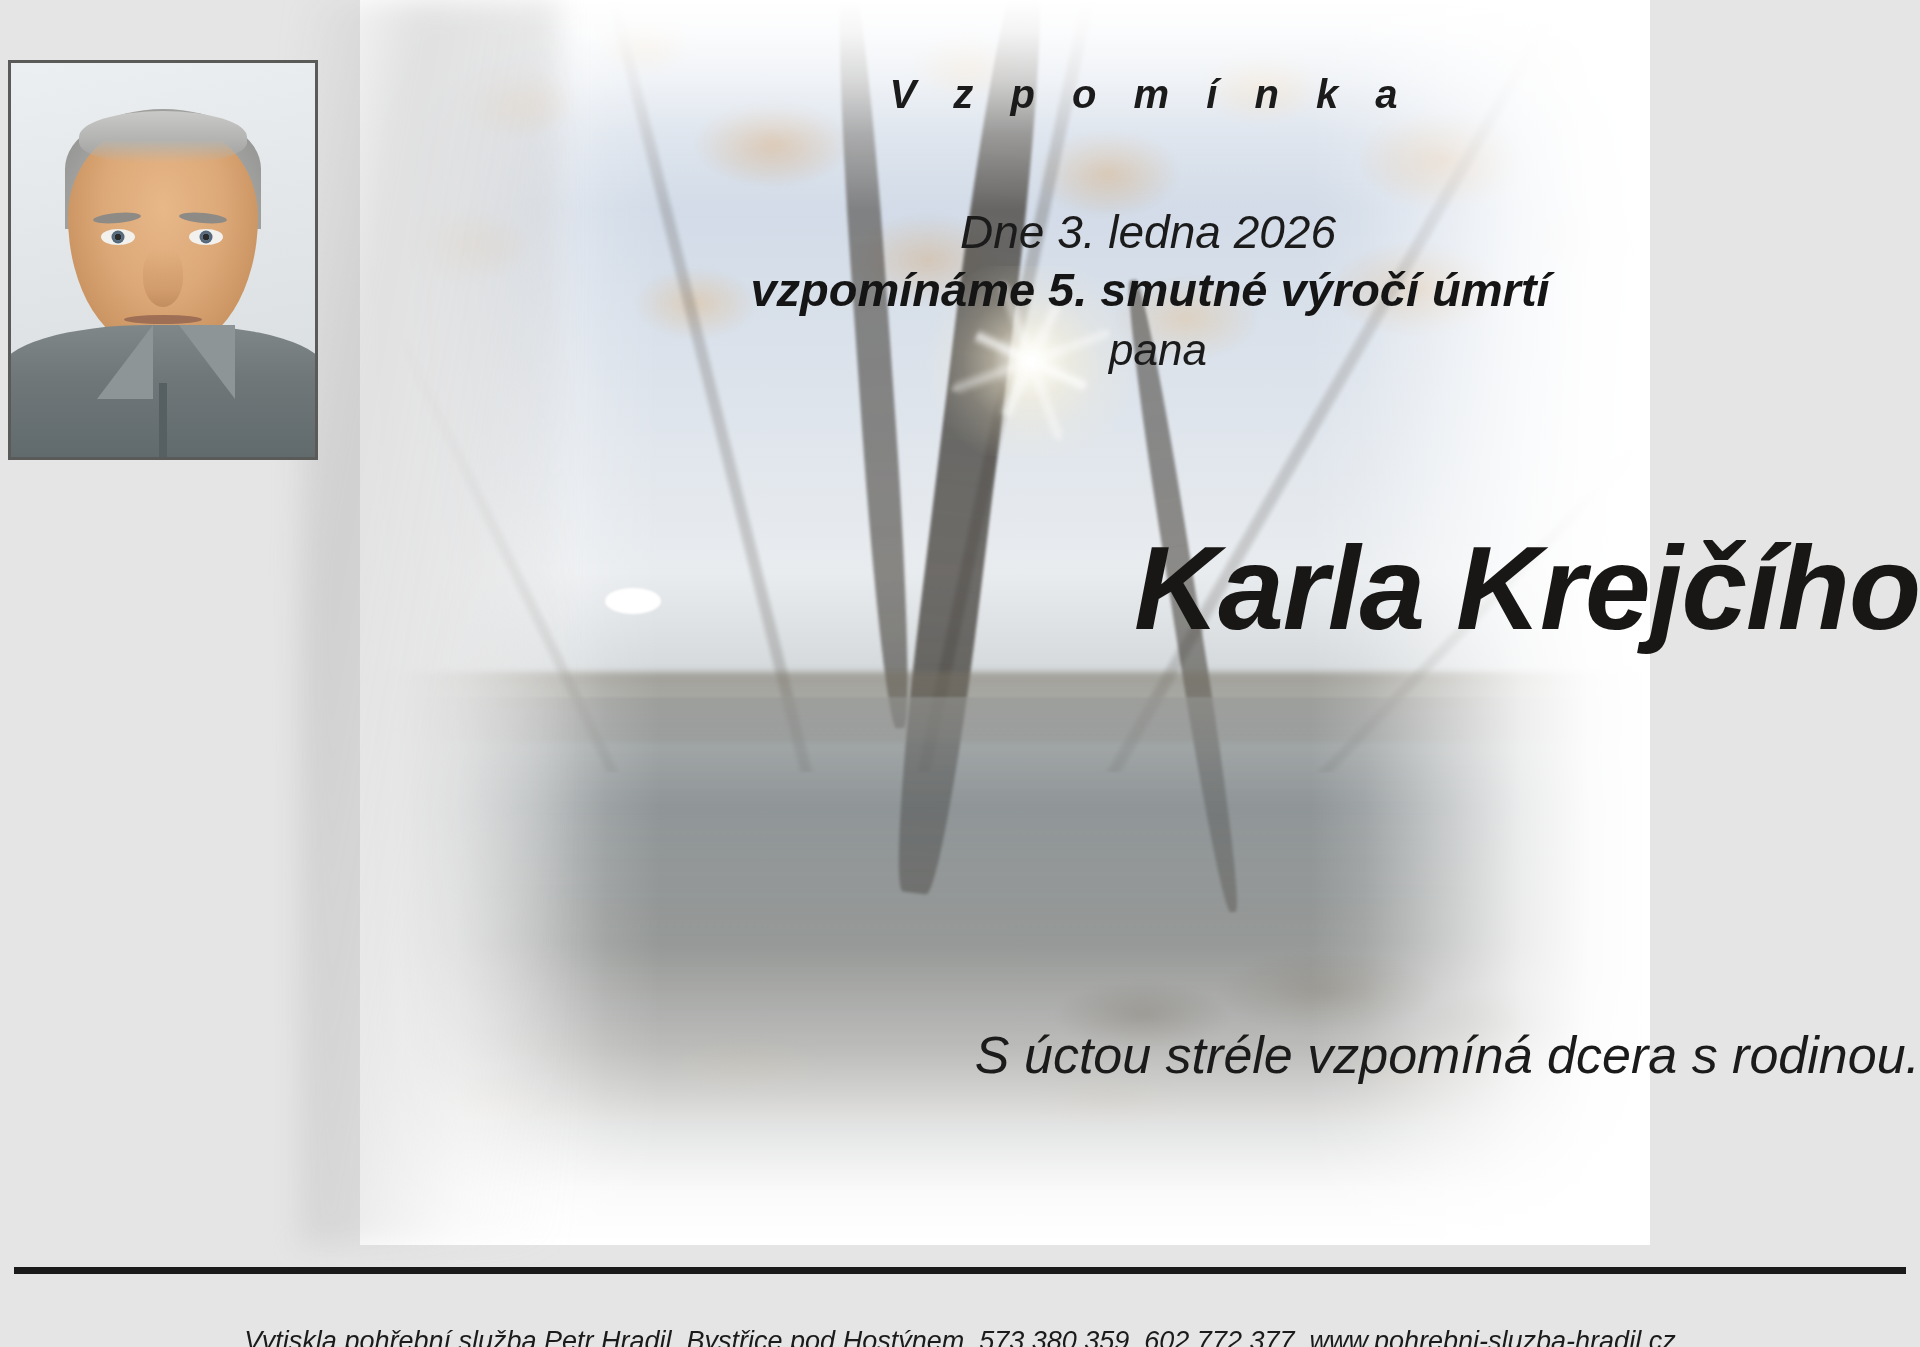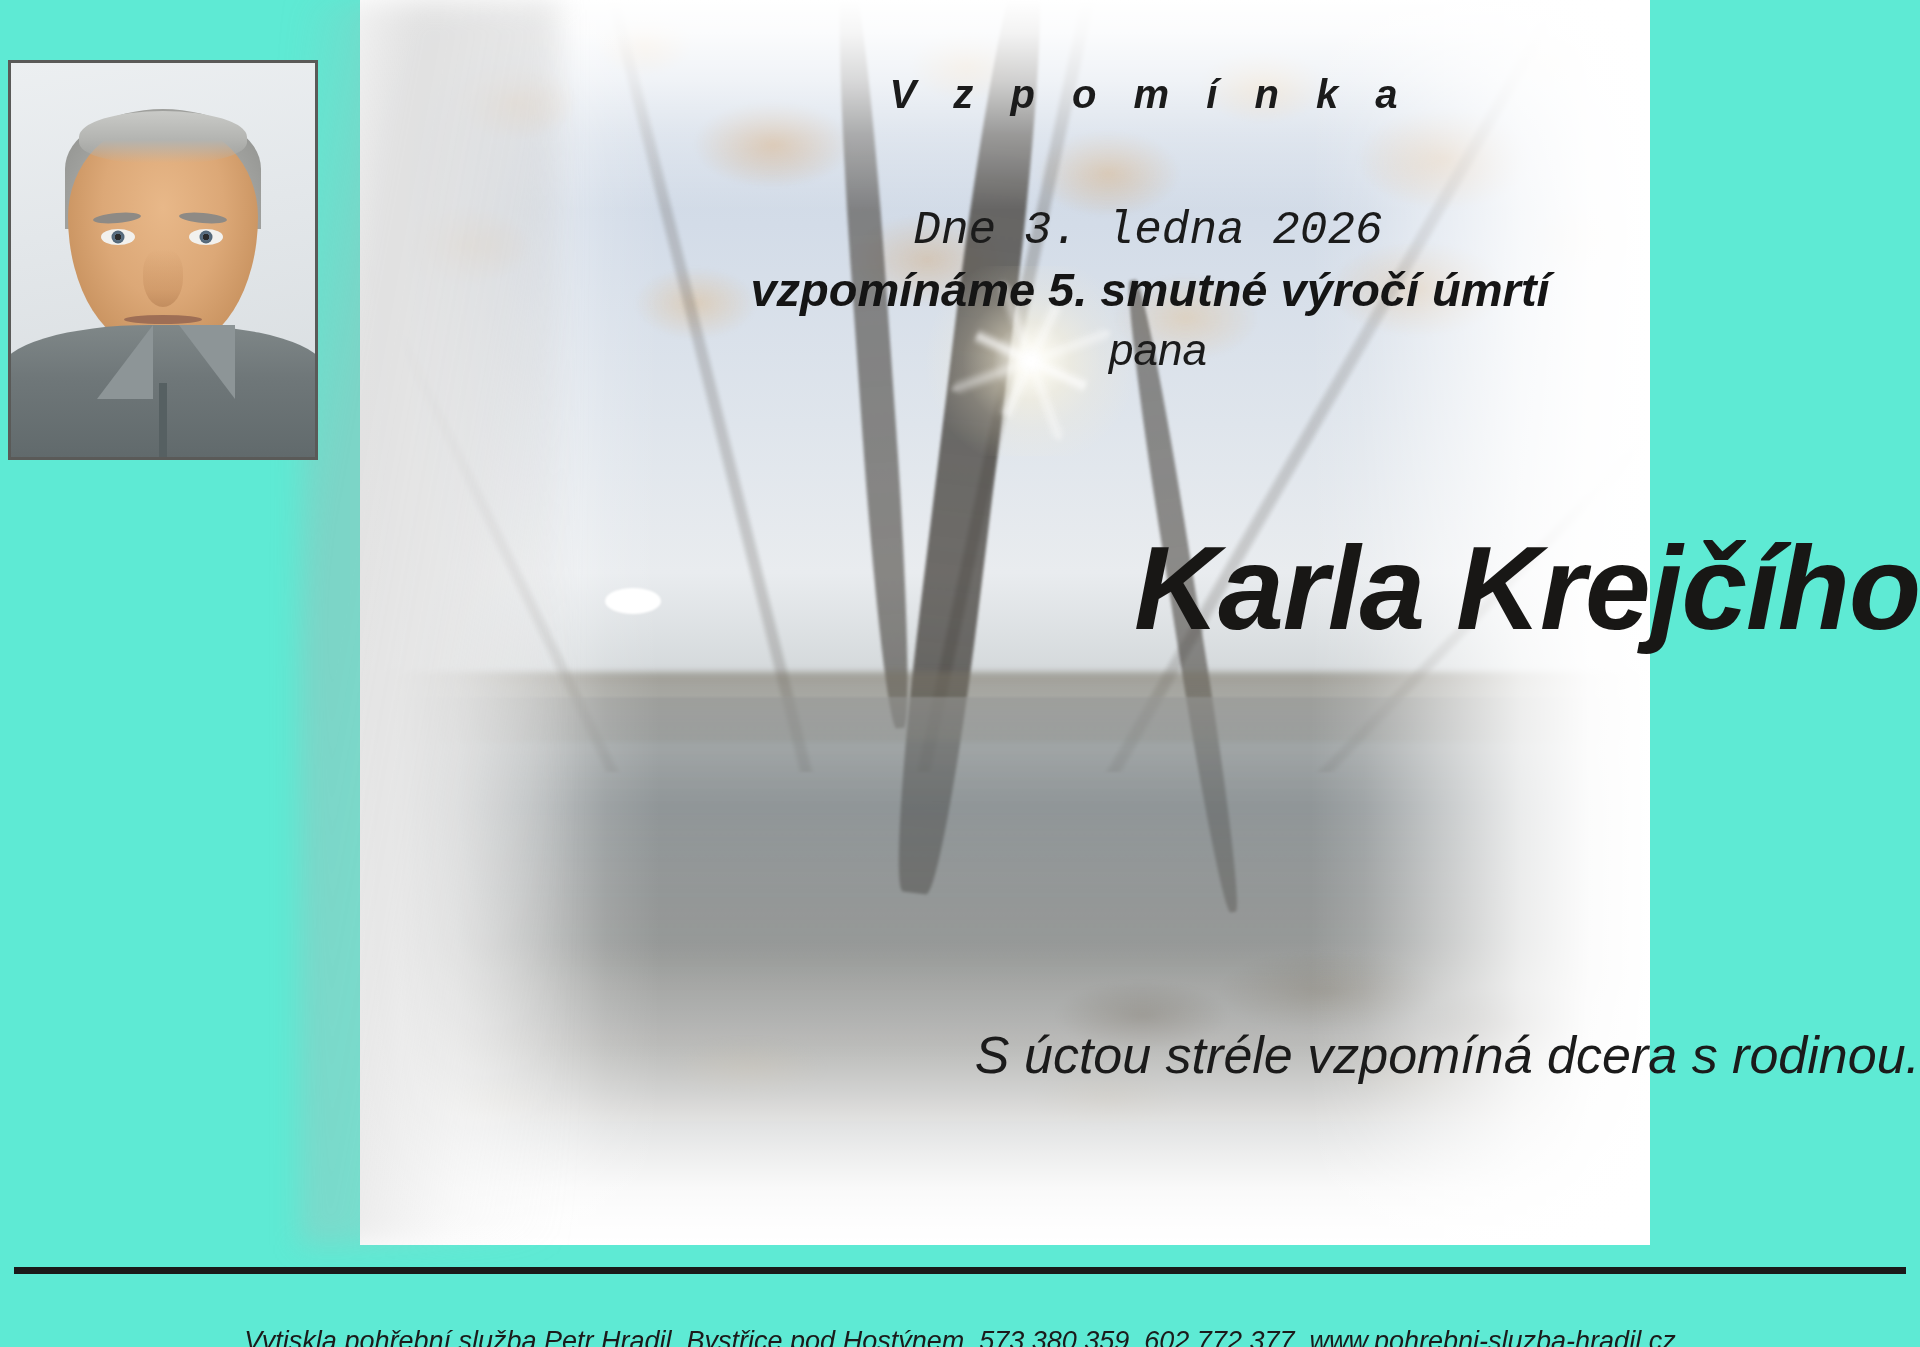--- a/index.html
+++ b/index.html
@@ -8,21 +8,21 @@
     background: #ffffff;
   }
   body {
     font-family: "Liberation Sans", sans-serif;
   }
 
   .card {
     position: relative;
     width: 1920px;
     height: 1347px;
-    background: #5eead4;
+    background: #e5e5e5;
     overflow: hidden;
   }
 
   
   .bg-photo {
     position: absolute;
     left: 360px;
     top: 0px;
     width: 1290px;
     height: 1245px;
@@ -419,21 +419,20 @@
   }
 
   .t-date {
     position: absolute;
     top: 205px;
     left: 0; right: 4px;
     text-align: center;
     font-size: 46px;
     font-style: italic;
     color: #1b1b1b;
-    font-family: Liberation Mono, monospace;
   }
   .t-anniv {
     position: absolute;
     top: 262px;
     left: 0; right: 0;
     text-align: center;
     font-size: 47px;
     font-weight: bold;
     font-style: italic;
     color: #151515;

